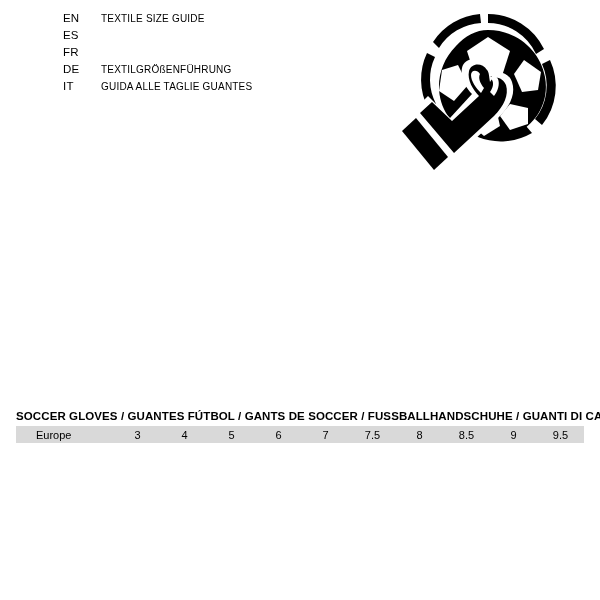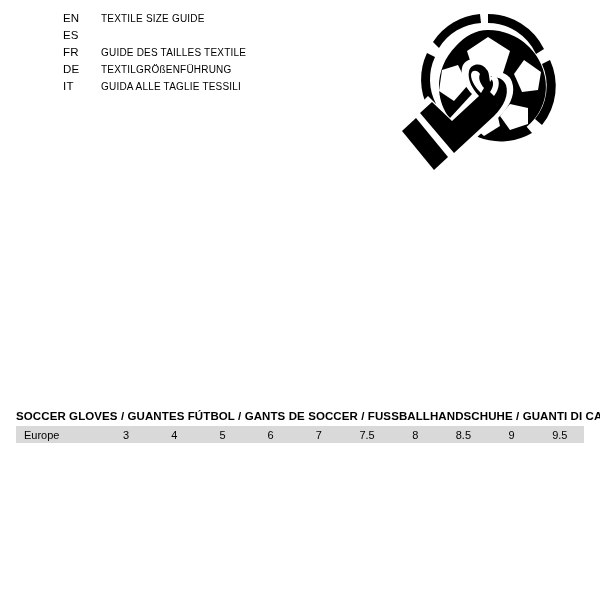--- a/index.html
+++ b/index.html
@@ -83,46 +83,45 @@
   }
   table td {
     font-size: 11px;
     height: 17px;
     padding: 0;
     text-align: center;
     vertical-align: middle;
   }
   table td.rowlabel {
     text-align: left;
-    padding-left: 8px;
+    padding-left: 20px;
     width: 78px;
   }
 </style>
 </head>
 <body>
 
 <div id="lang-legend">
   <div class="lang-row">
     <span class="lang-code">EN</span>
     <span class="lang-text">TEXTILE SIZE GUIDE</span>
   </div>
   <div class="lang-row">
     <span class="lang-code">ES</span>
   </div>
   <div class="lang-row">
     <span class="lang-code">FR</span>
-    <span class="lang-text">GUIDE DES TAILLES TEXTILE</span>
   </div>
   <div class="lang-row">
     <span class="lang-code">DE</span>
     <span class="lang-text">TEXTILGRÖßENFÜHRUNG</span>
   </div>
   <div class="lang-row">
     <span class="lang-code">IT</span>
-    <span class="lang-text">GUIDA ALLE TAGLIE TESSILI</span>
+    <span class="lang-text">GUIDA ALLE TAGLIE GUANTES</span>
   </div>
 </div>
 
 <div id="illustration">
   <svg viewBox="0 0 192 180" xmlns="http://www.w3.org/2000/svg" aria-hidden="true">
     <g fill="#000000">
 
       <path d="M96 6 A62 62 0 0 1 152 41 L144 46 A53 53 0 0 0 96 15 Z"></path>
       <path d="M158 52 A62 62 0 0 1 150 117 L143 111 A53 53 0 0 0 150 56 Z"></path>
       <path d="M140 125 A62 62 0 0 1 86 129 L89 121 A53 53 0 0 0 134 118 Z"></path>

